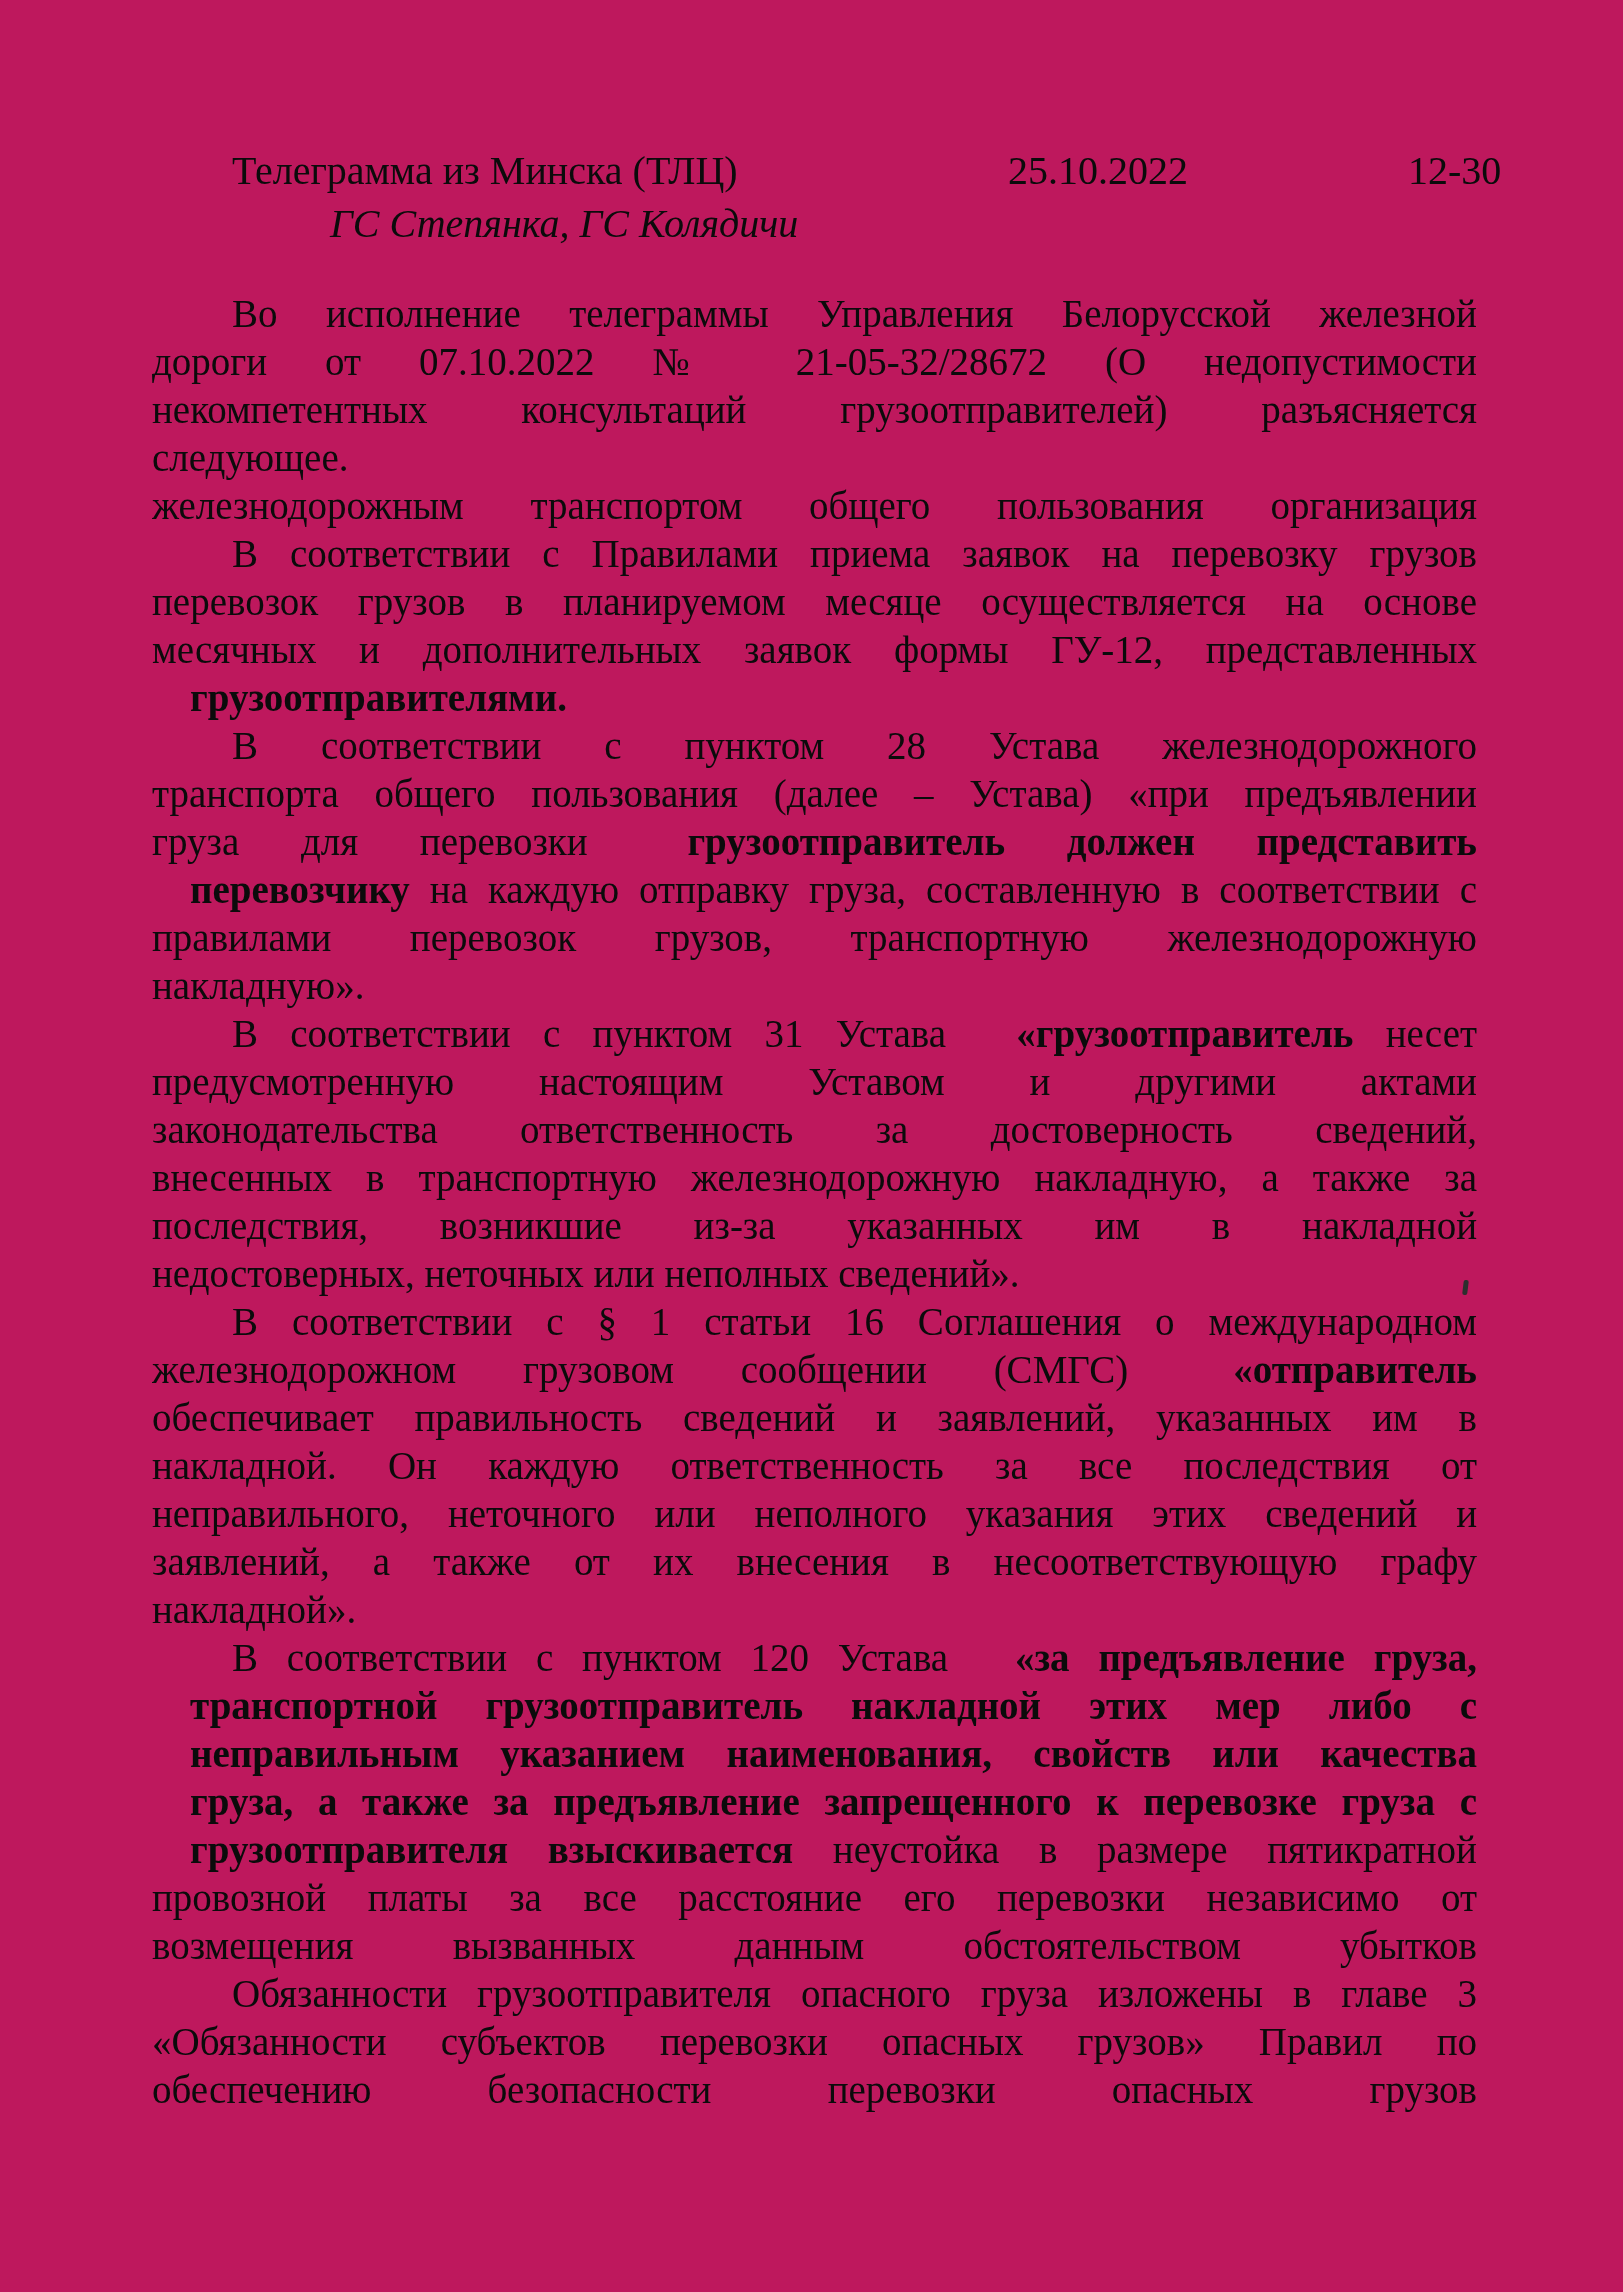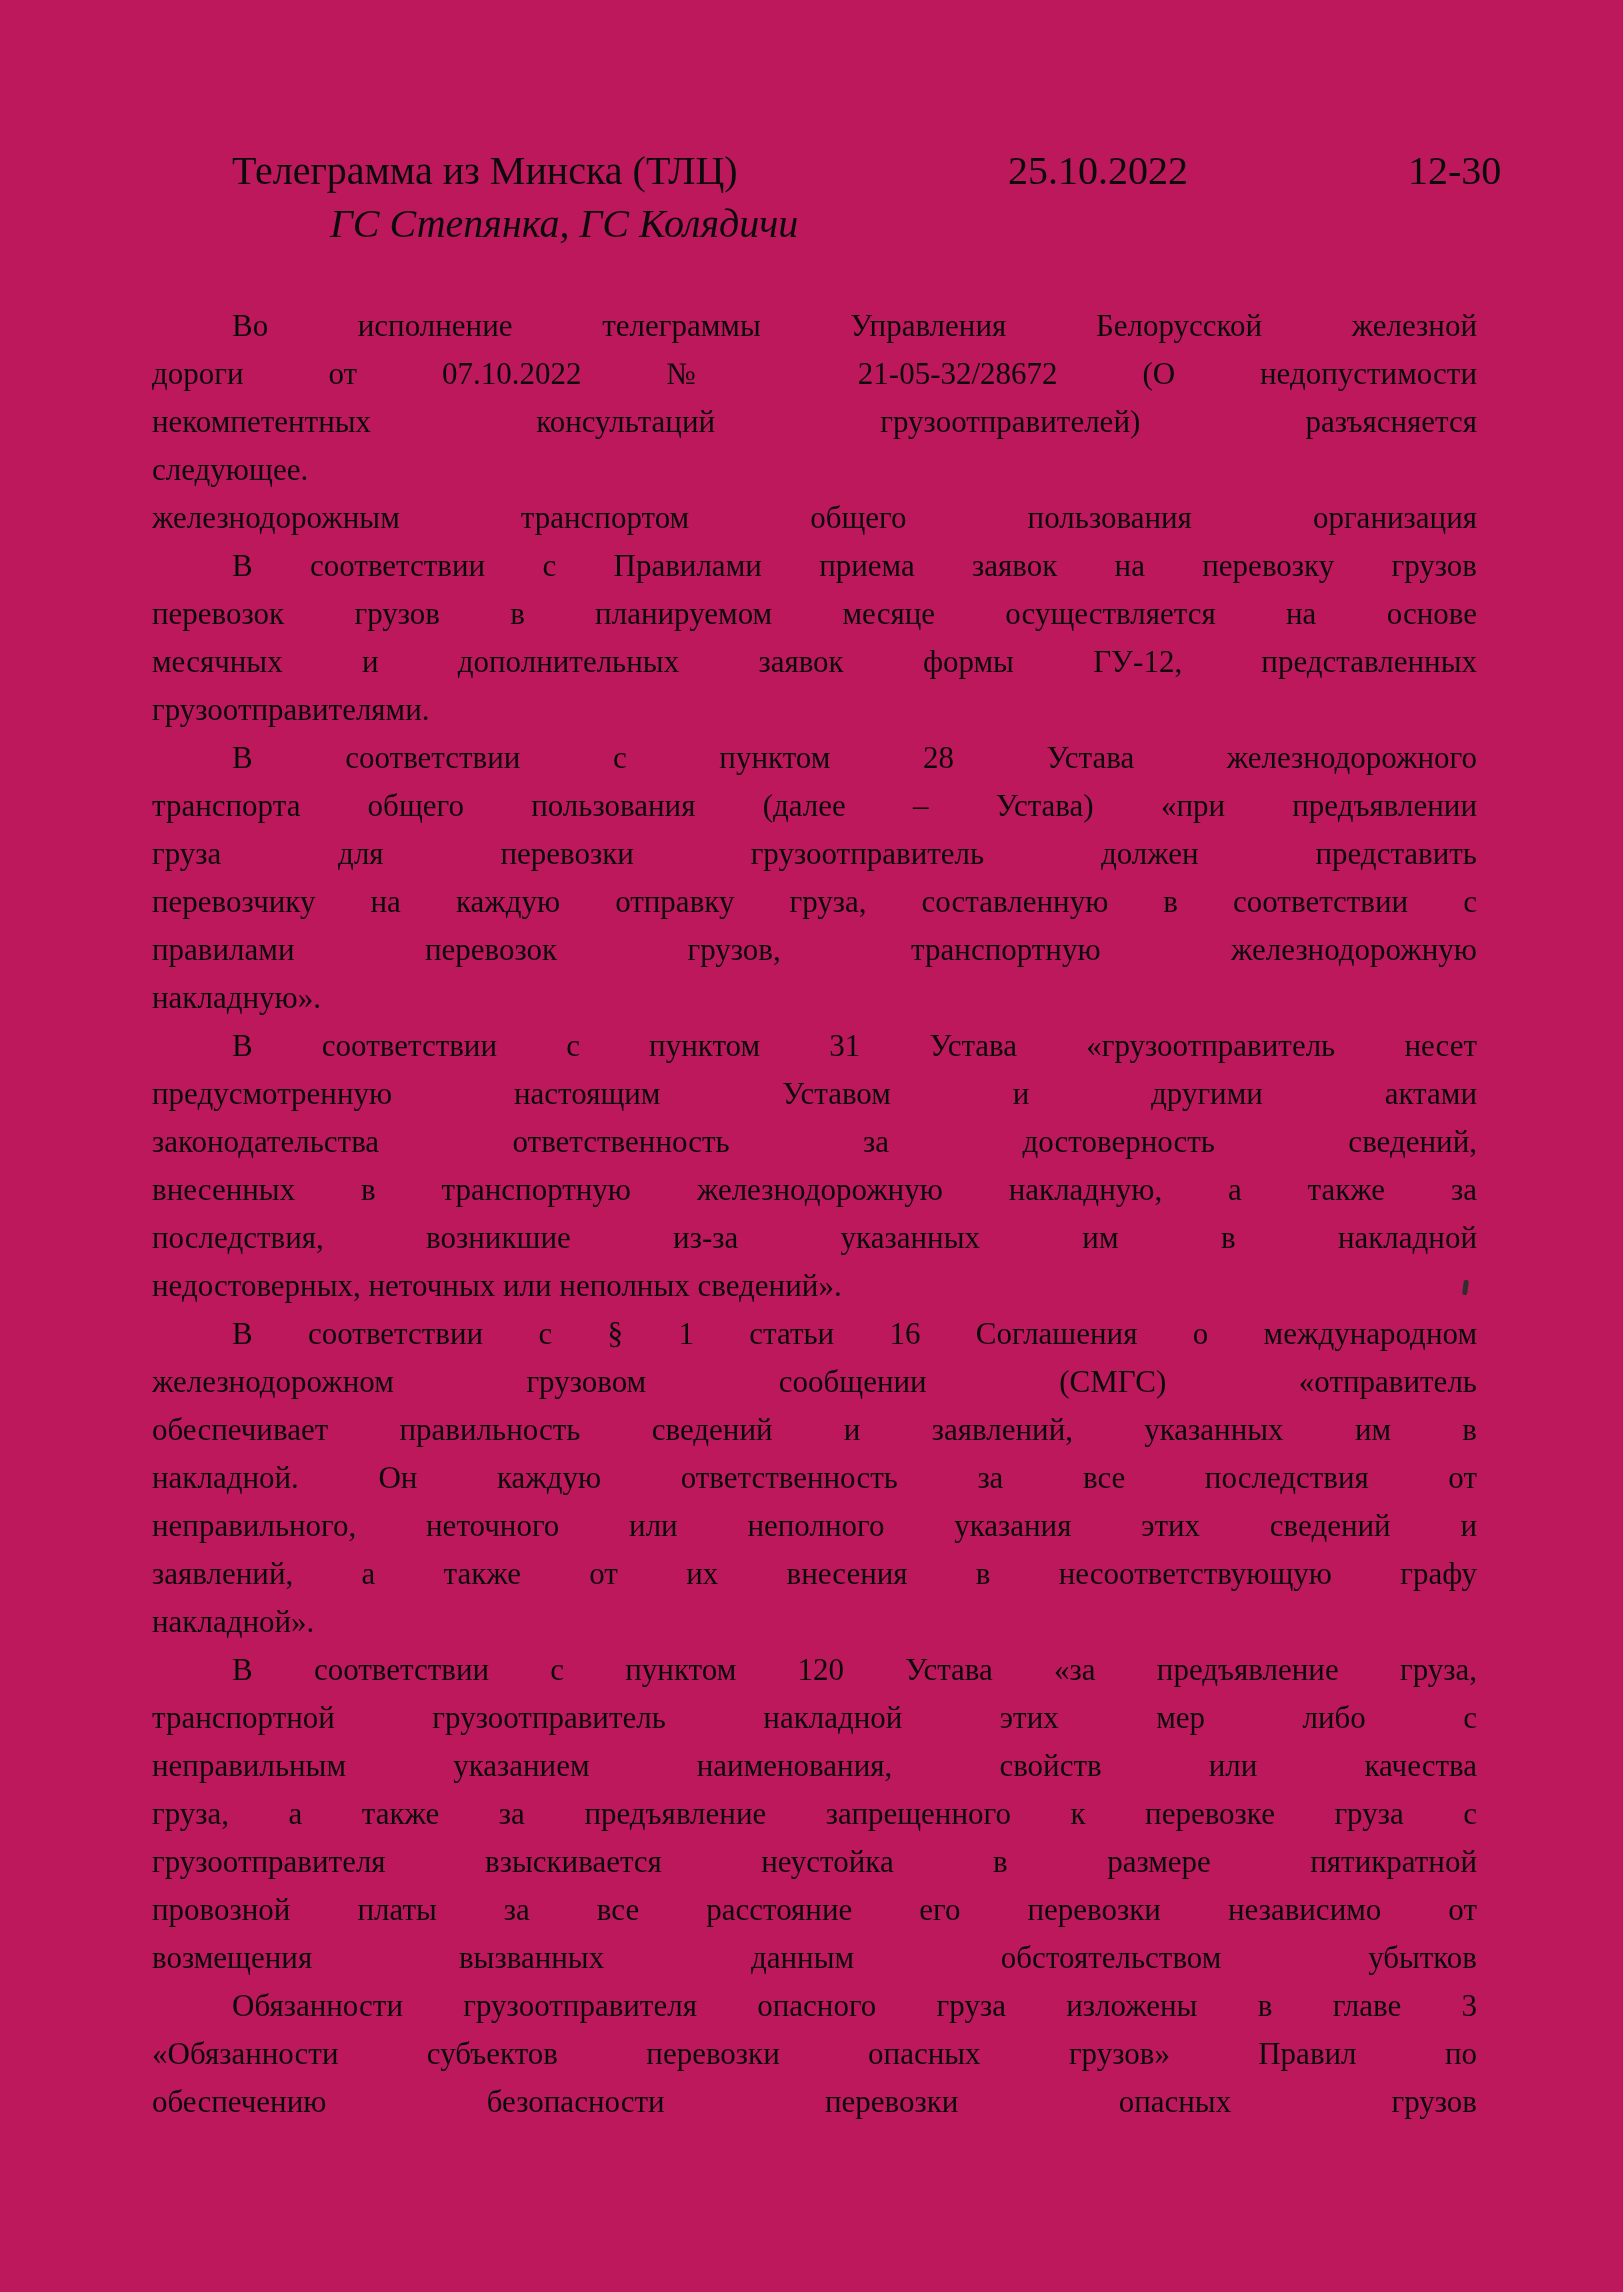--- a/index.html
+++ b/index.html
@@ -20,36 +20,36 @@
     font-size: 40px;
     line-height: 48px;
     white-space: nowrap;
   }
   #hdr-title1 { left: 232px; top: 147px; }
   #hdr-title2 { left: 330px; top: 200px; font-style: italic; }
   #hdr-date   { left: 1008px; top: 147px; }
   #hdr-time   { left: 1408px; top: 147px; }
   .body-text {
     position: absolute;
-    left: 152px; top: 302px;
+    left: 152px; top: 290px;
     width: 1325px;
-    font-size: 31px;
+    font-size: 39px;
     line-height: 48px;
   }
   .paragraph { margin: 0; }
   .line {
     height: 48px;
     text-align: justify;
     text-align-last: justify;
     overflow: hidden;
     white-space: normal;
   }
   .line.indent { text-indent: 80px; }
   .line.no-stretch { text-align-last: left; }
-  .r-b { font-weight: 400; }
+  .r-b { font-weight: 700; margin-left: 38px; }
   .scan-artifact {
     position: absolute;
     left: 1463px; top: 1280px;
     width: 4.9px; height: 14.7px;
     background: #2e2e2e;
     transform: rotate(7deg);
     border-radius: 2px;
   }
 </style>
 </head>

